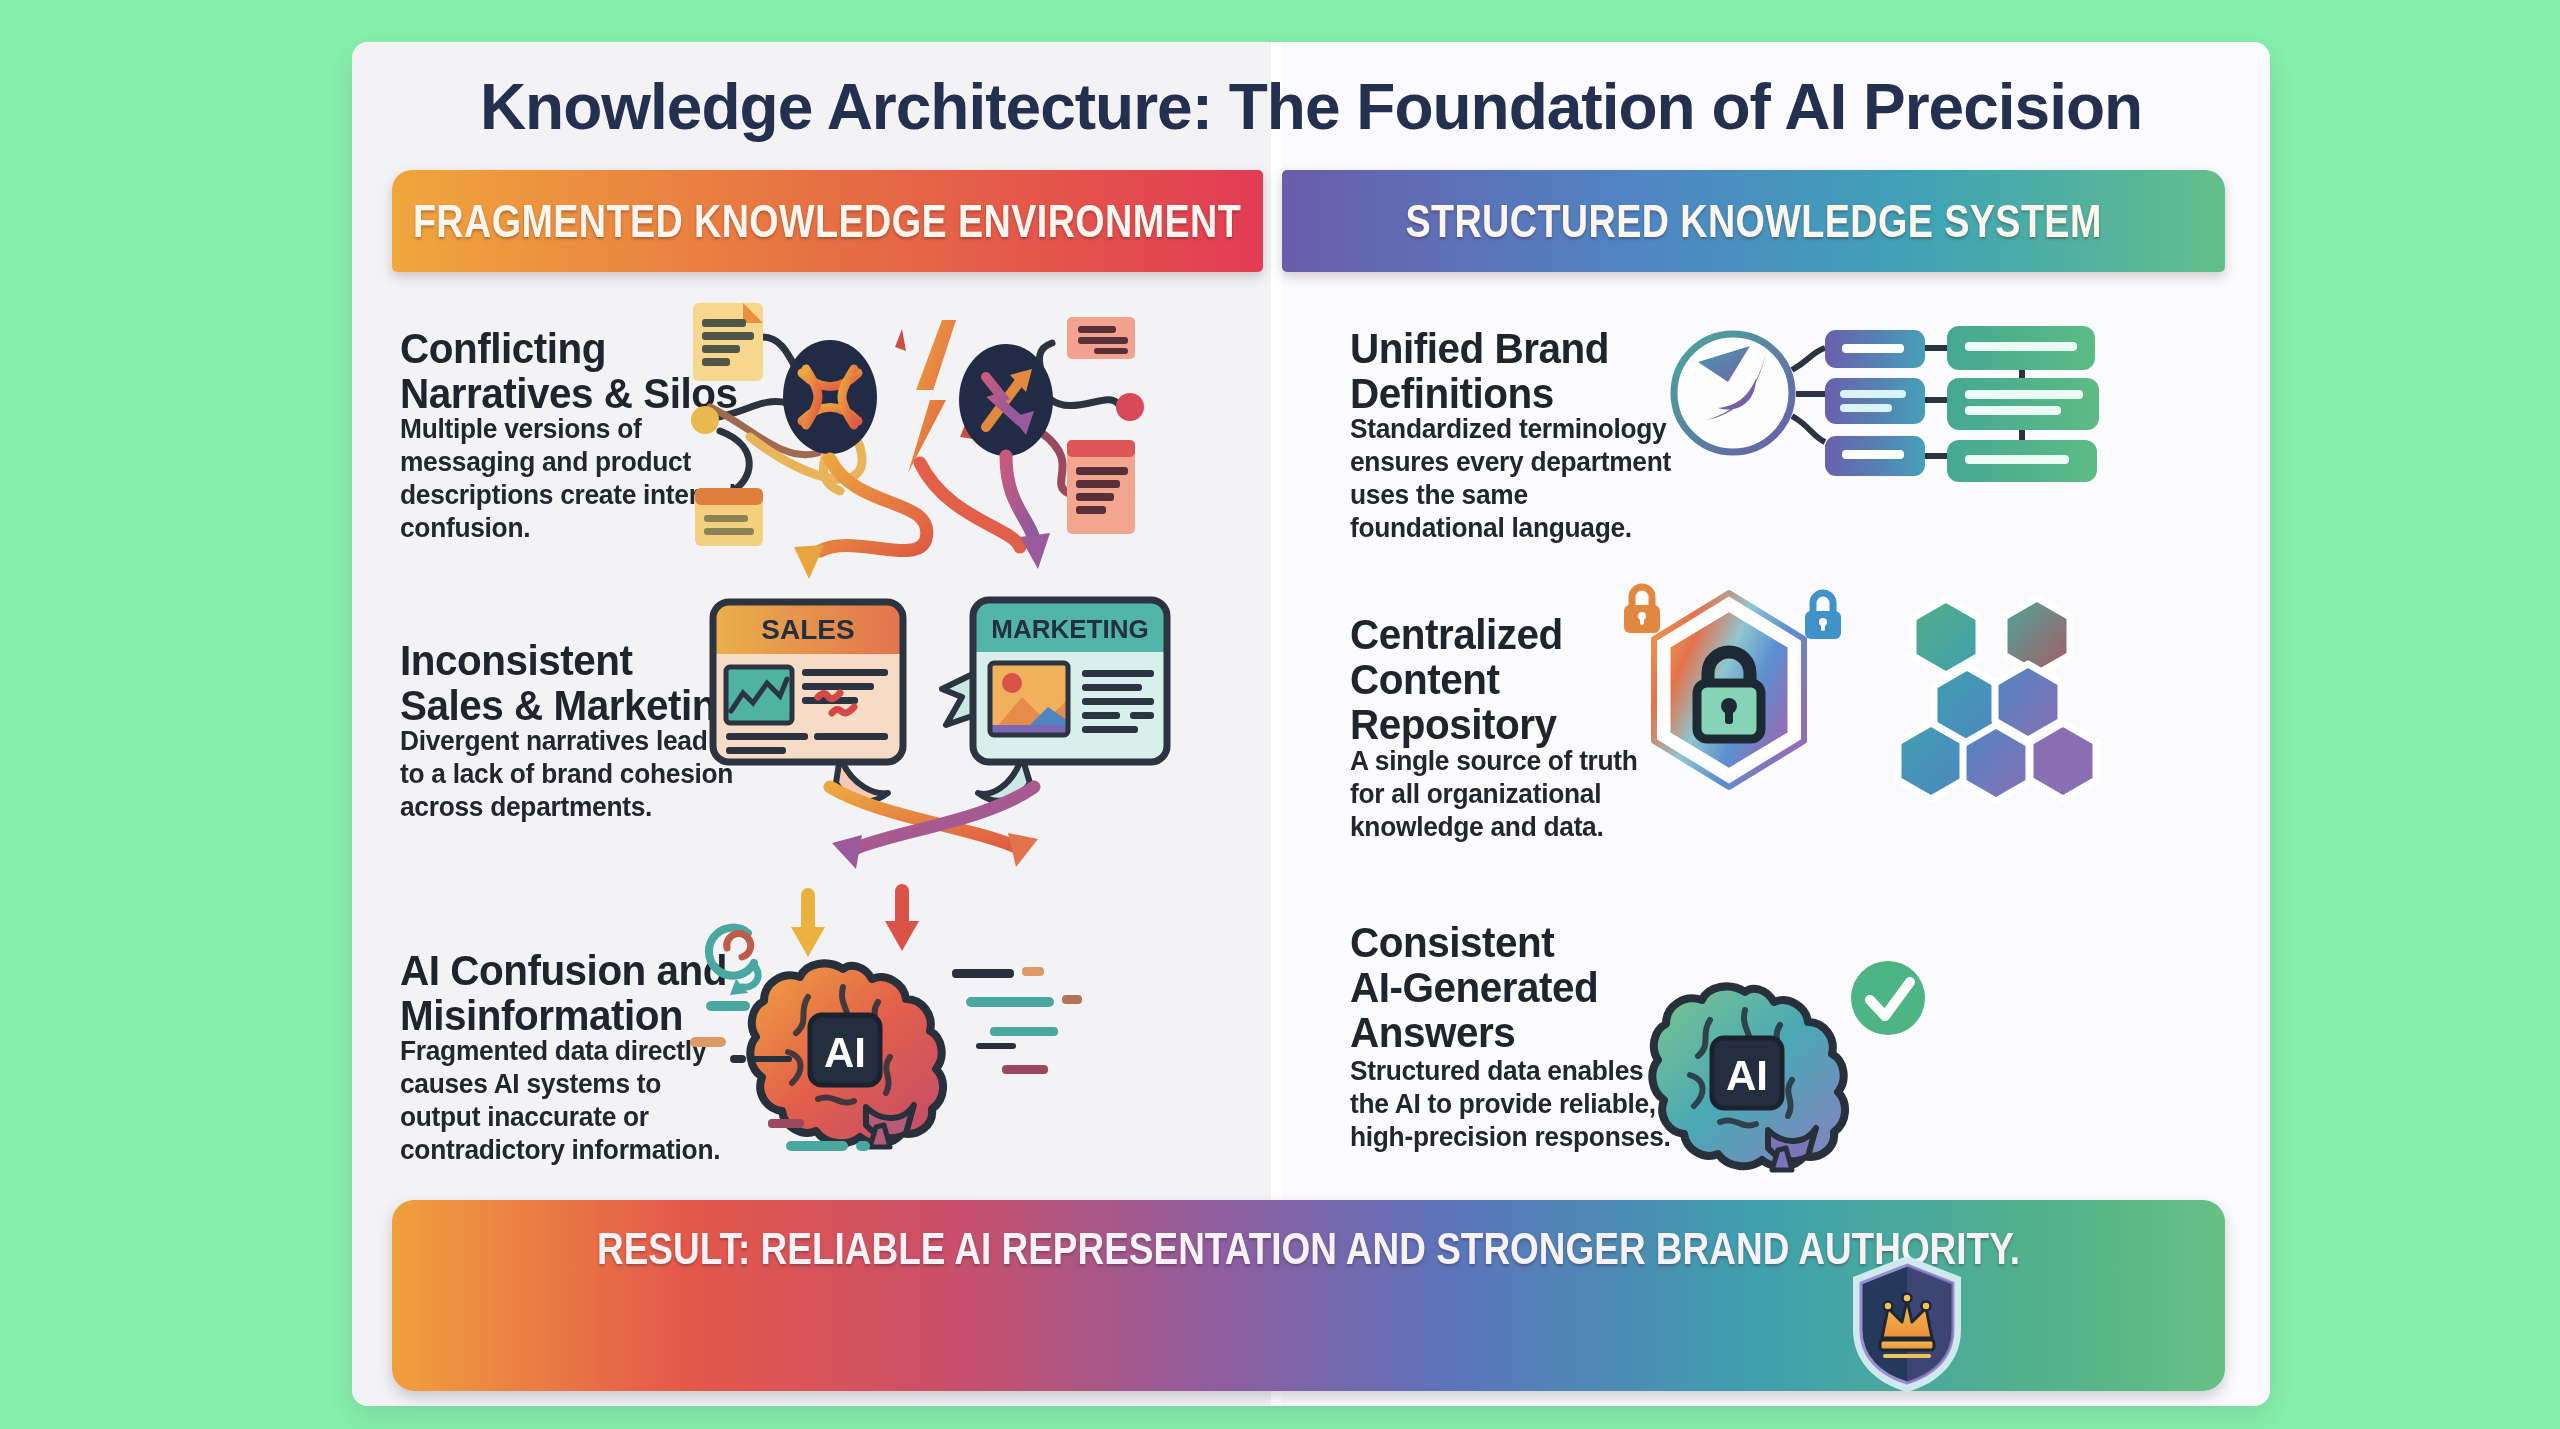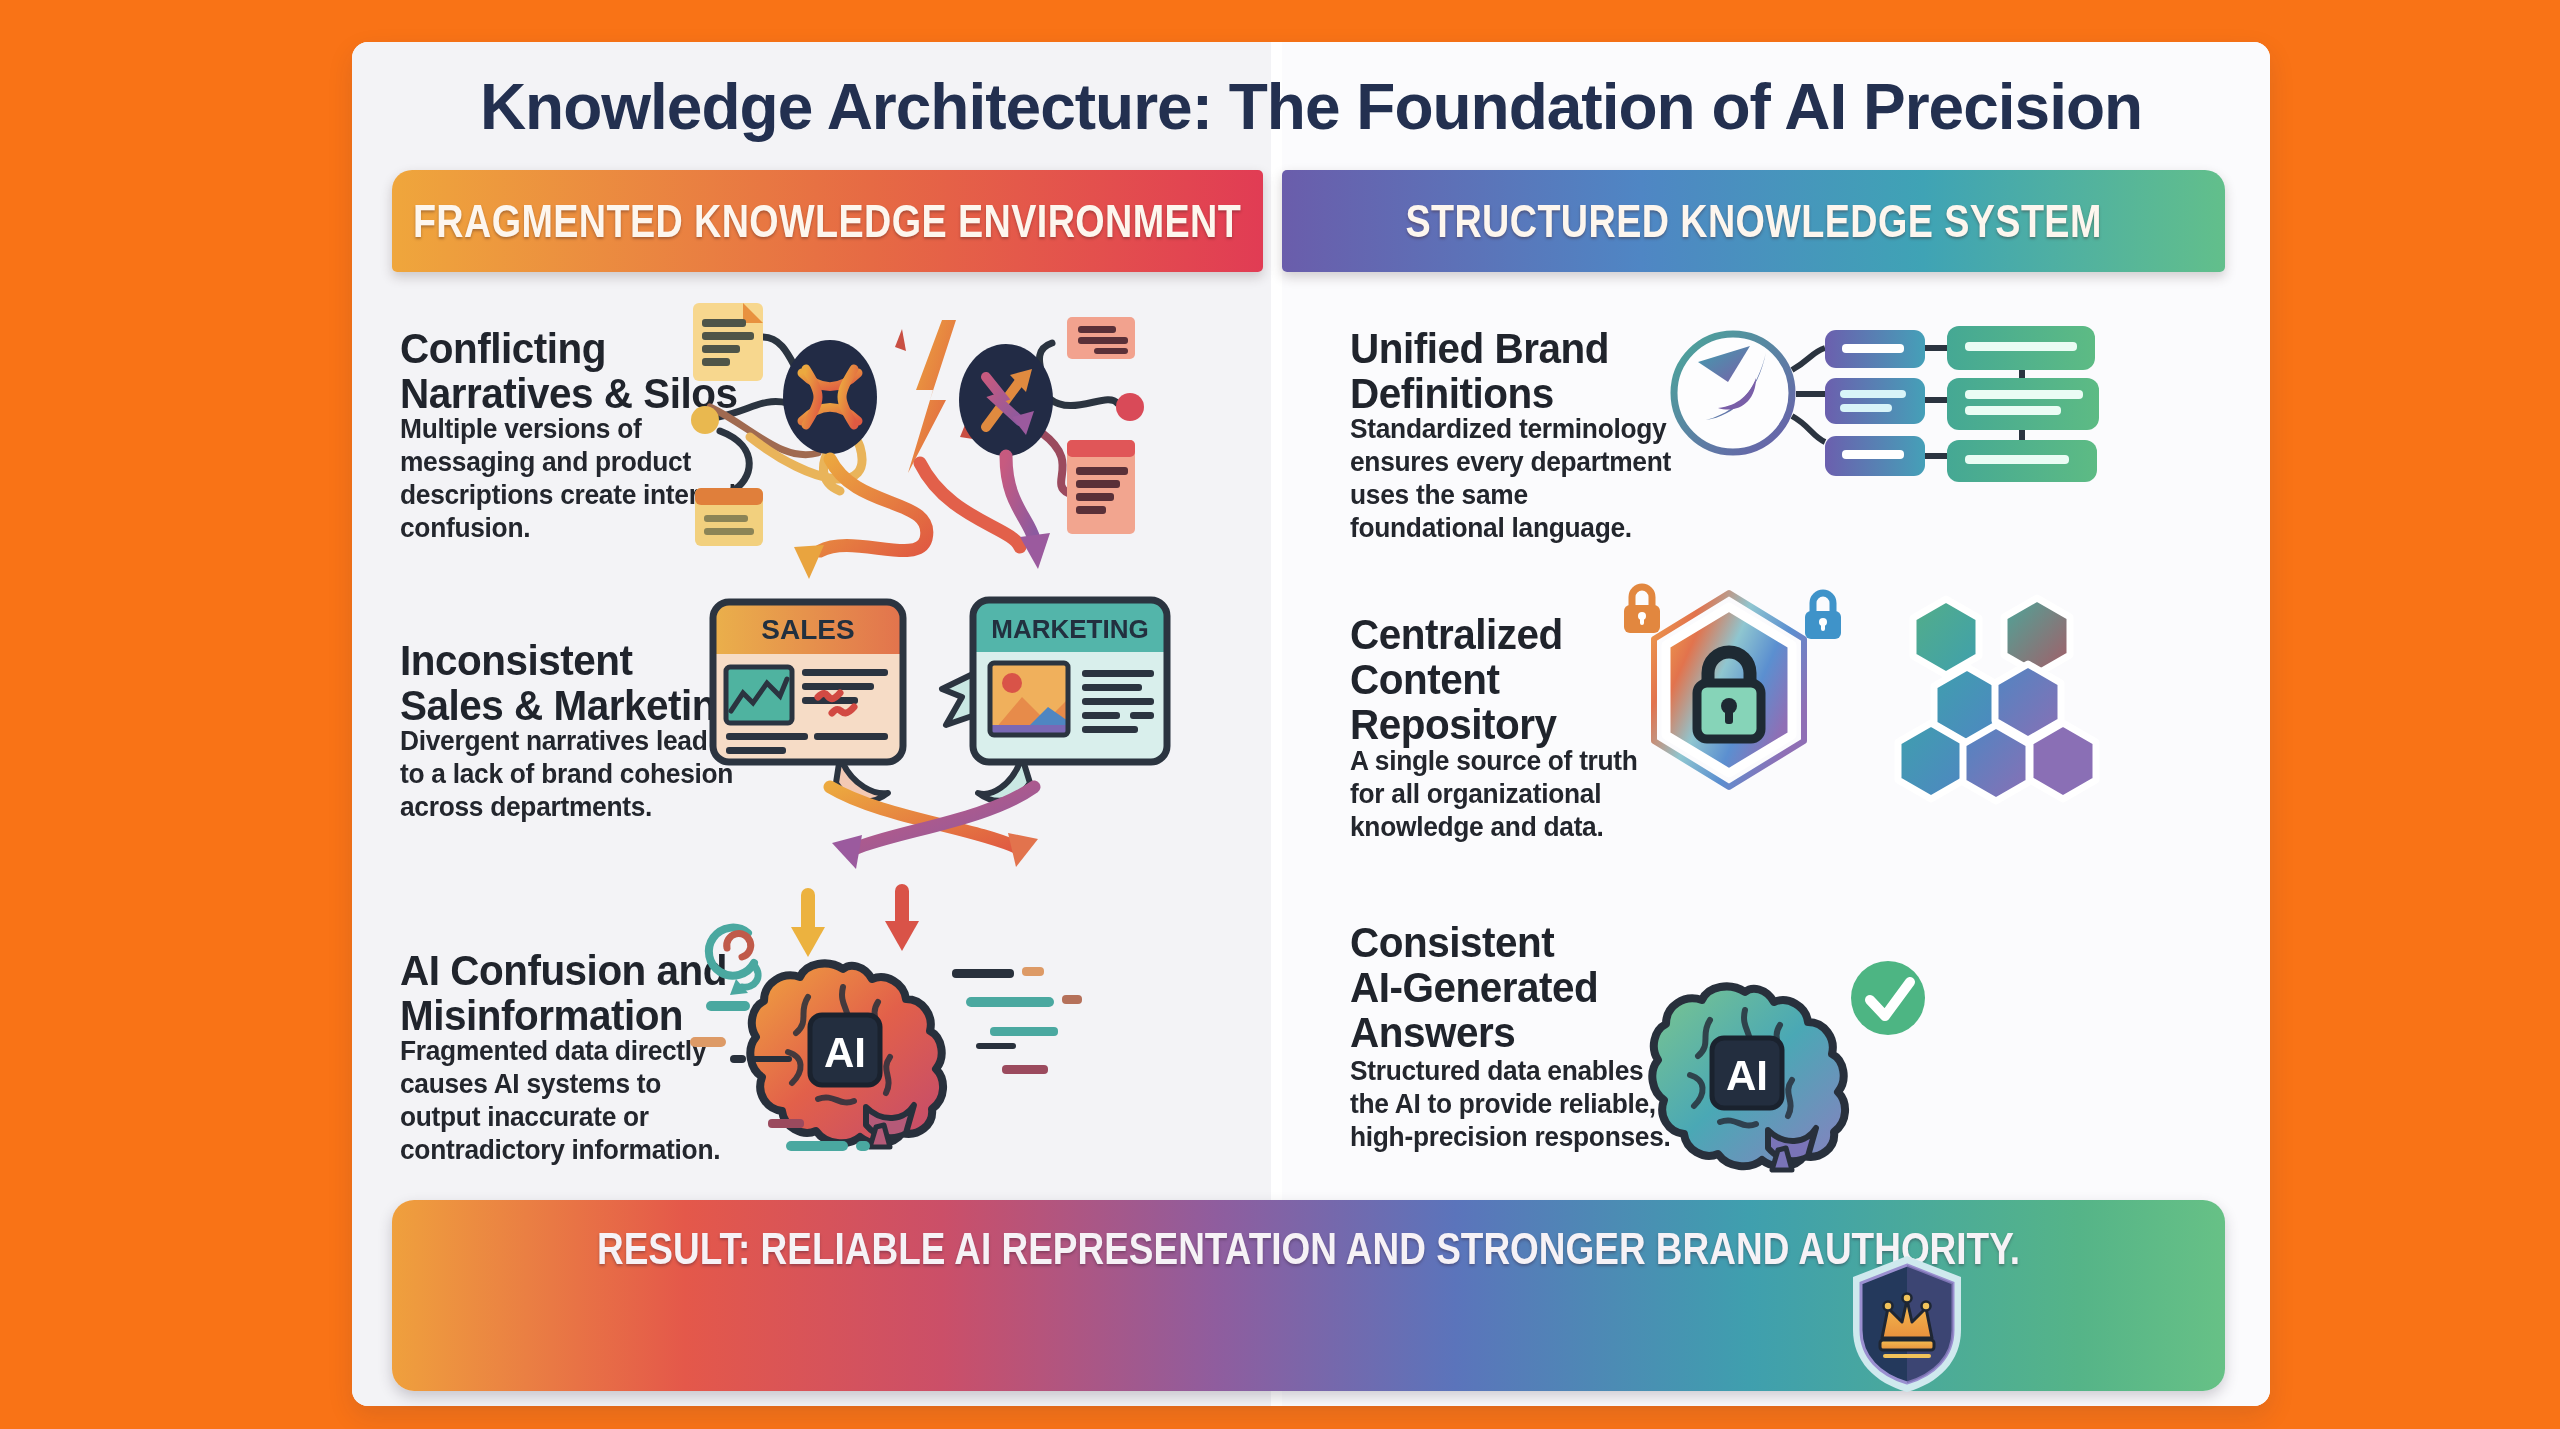--- a/index.html
+++ b/index.html
@@ -1,17 +1,17 @@
 <!DOCTYPE html>
 <html><head>
 <meta charset="utf-8">
 <style>
   * { margin:0; padding:0; box-sizing:border-box; }
   html,body { background:#ffffff; font-family:"Liberation Sans", sans-serif; }
-  .canvas { position:relative; width:2560px; height:1429px; background:#f97316; overflow:hidden; }
+  .canvas { position:relative; width:2560px; height:1429px; background:#86efac; overflow:hidden; }
   .card { position:absolute; left:352px; top:42px; width:1918px; height:1364px;
           background:#f5f5f7; border-radius:16px; box-shadow:0 10px 26px rgba(40,45,70,.12); overflow:hidden; }
   .half-left  { position:absolute; left:0; top:0; width:919px; height:100%; background:#f3f3f6; }
   .half-right { position:absolute; left:930px; top:0; right:0; height:100%; background:#fbfbfd; }
   .seam { position:absolute; left:919px; top:0; width:11px; height:100%; background:#ffffff; }
 
   .title { position:absolute; left:352px; top:70px; width:1918px; text-align:center;
            font-size:64px; font-weight:bold; color:#233050; letter-spacing:-1px; }
 
   .banner { position:absolute; top:170px; height:102px; display:flex; align-items:center; justify-content:center;

